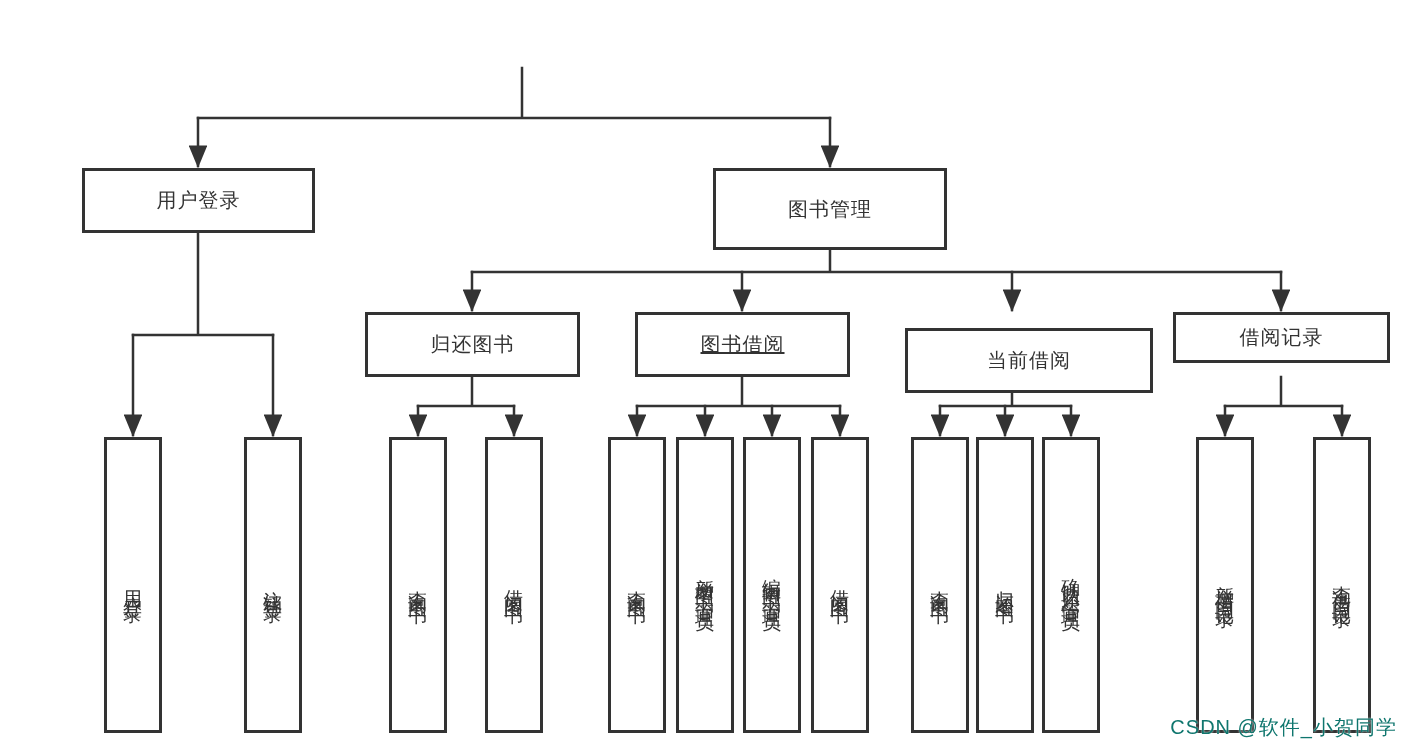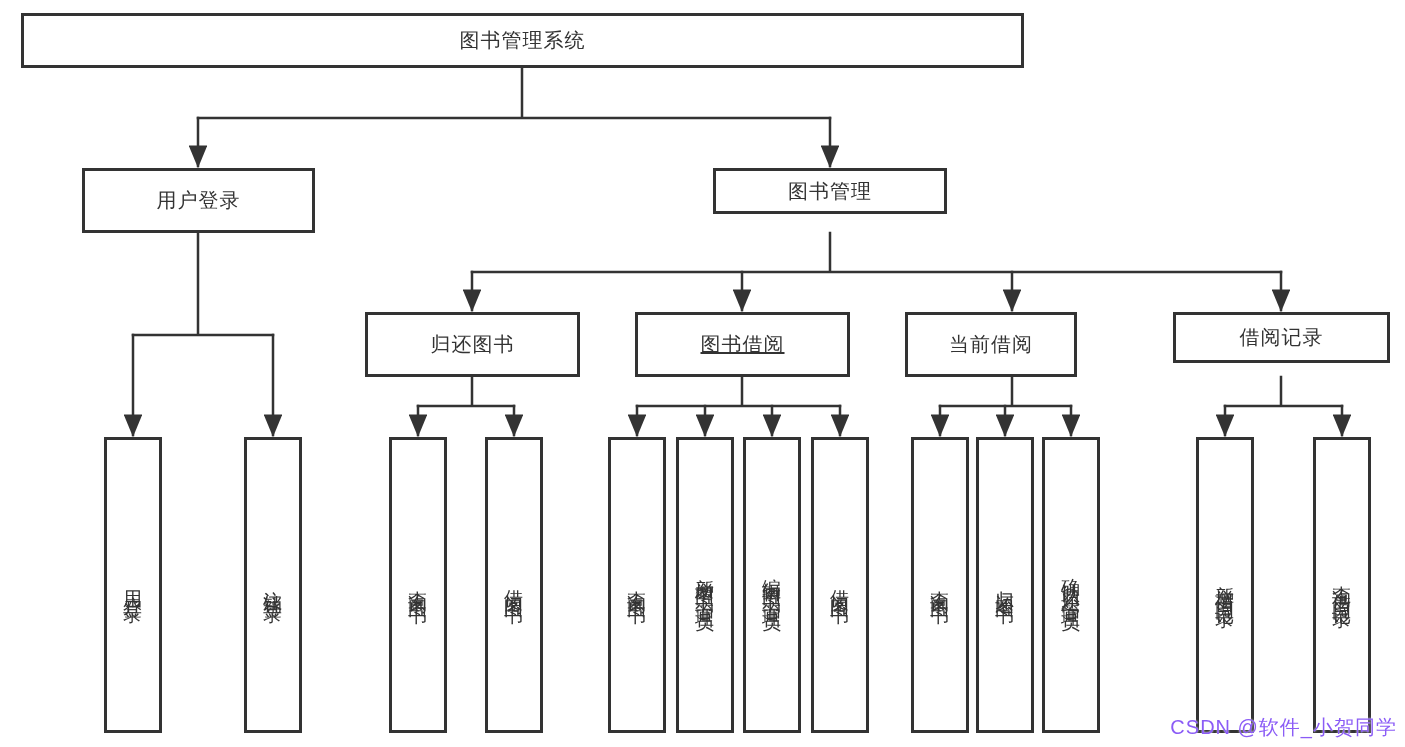--- a/index.html
+++ b/index.html
@@ -13,21 +13,21 @@
     display:flex;align-items:center;justify-content:center;color:#333333;
   }
   .node.h{font-size:20px;letter-spacing:1px;white-space:nowrap;}
   .node.v{font-size:19px;}
   .vt{
     writing-mode:vertical-rl;text-orientation:mixed;
     letter-spacing:5px;line-height:1;white-space:nowrap;
   }
   .watermark{
     position:absolute;right:8px;top:714px;font-size:20px;letter-spacing:1px;
-    color:#8b5cf6;text-shadow:0 0 2px #ffffff;white-space:nowrap;z-index:5;
+    color:#0f766e;text-shadow:0 0 2px #ffffff;white-space:nowrap;z-index:5;
   }
 </style>
 </head>
 <body>
 
 <div class="canvas">
 
   <svg class="connectors" width="1405" height="747" viewBox="0 0 1405 747" xmlns="http://www.w3.org/2000/svg">
     <defs>
       <marker id="arw" viewBox="0 0 12 10" refX="11" refY="5" markerWidth="9" markerHeight="7.5" orient="auto" markerUnits="strokeWidth">
@@ -61,38 +61,35 @@
       <line x1="772" y1="406" x2="772" y2="435" marker-end="url(#arw)"></line>
       <line x1="840" y1="406" x2="840" y2="435" marker-end="url(#arw)"></line>
       <line x1="940" y1="406" x2="940" y2="435" marker-end="url(#arw)"></line>
       <line x1="1005" y1="406" x2="1005" y2="435" marker-end="url(#arw)"></line>
       <line x1="1071" y1="406" x2="1071" y2="435" marker-end="url(#arw)"></line>
       <line x1="1225" y1="406" x2="1225" y2="435" marker-end="url(#arw)"></line>
       <line x1="1342" y1="406" x2="1342" y2="435" marker-end="url(#arw)"></line>
     </g>
   </svg>
 
-  <div class="node h" style="left:21px;top:13px;width:1003px;height:55px;">
-    <span>图书管理系统</span>
-  </div>
 
   <div class="node h" style="left:82px;top:168px;width:233px;height:65px;">
     <span>用户登录</span>
   </div>
-  <div class="node h" style="left:713px;top:168px;width:234px;height:46px;">
+  <div class="node h" style="left:713px;top:168px;width:234px;height:82px;">
     <span>图书管理</span>
   </div>
 
   <div class="node h" style="left:365px;top:312px;width:215px;height:65px;">
     <span>归还图书</span>
   </div>
   <div class="node h" style="left:635px;top:312px;width:215px;height:65px;text-decoration:underline;">
     <span>图书借阅</span>
   </div>
-  <div class="node h" style="left:905px;top:312px;width:172px;height:65px;">
+  <div class="node h" style="left:905px;top:328px;width:248px;height:65px;">
     <span>当前借阅</span>
   </div>
   <div class="node h" style="left:1173px;top:312px;width:217px;height:51px;">
     <span>借阅记录</span>
   </div>
 
   <div class="node v" style="left:104px;top:437px;width:58px;height:296px;">
     <span class="vt">用户登录</span>
   </div>
   <div class="node v" style="left:244px;top:437px;width:58px;height:296px;">

